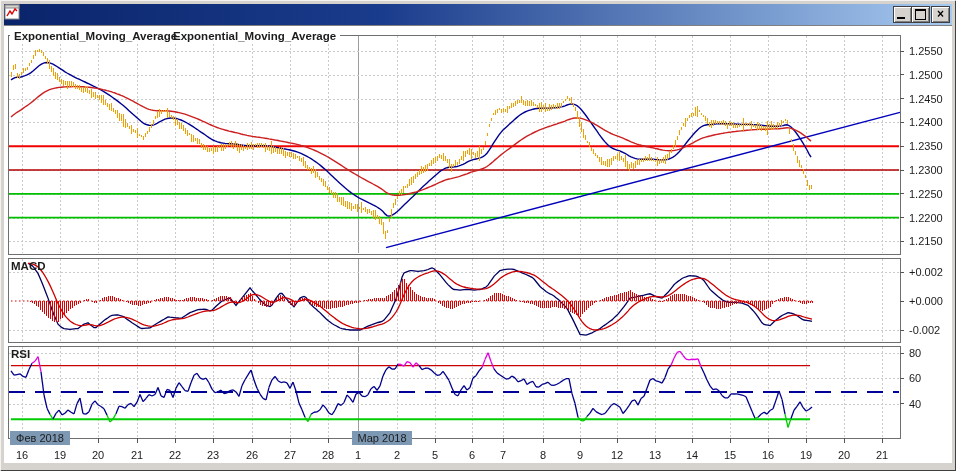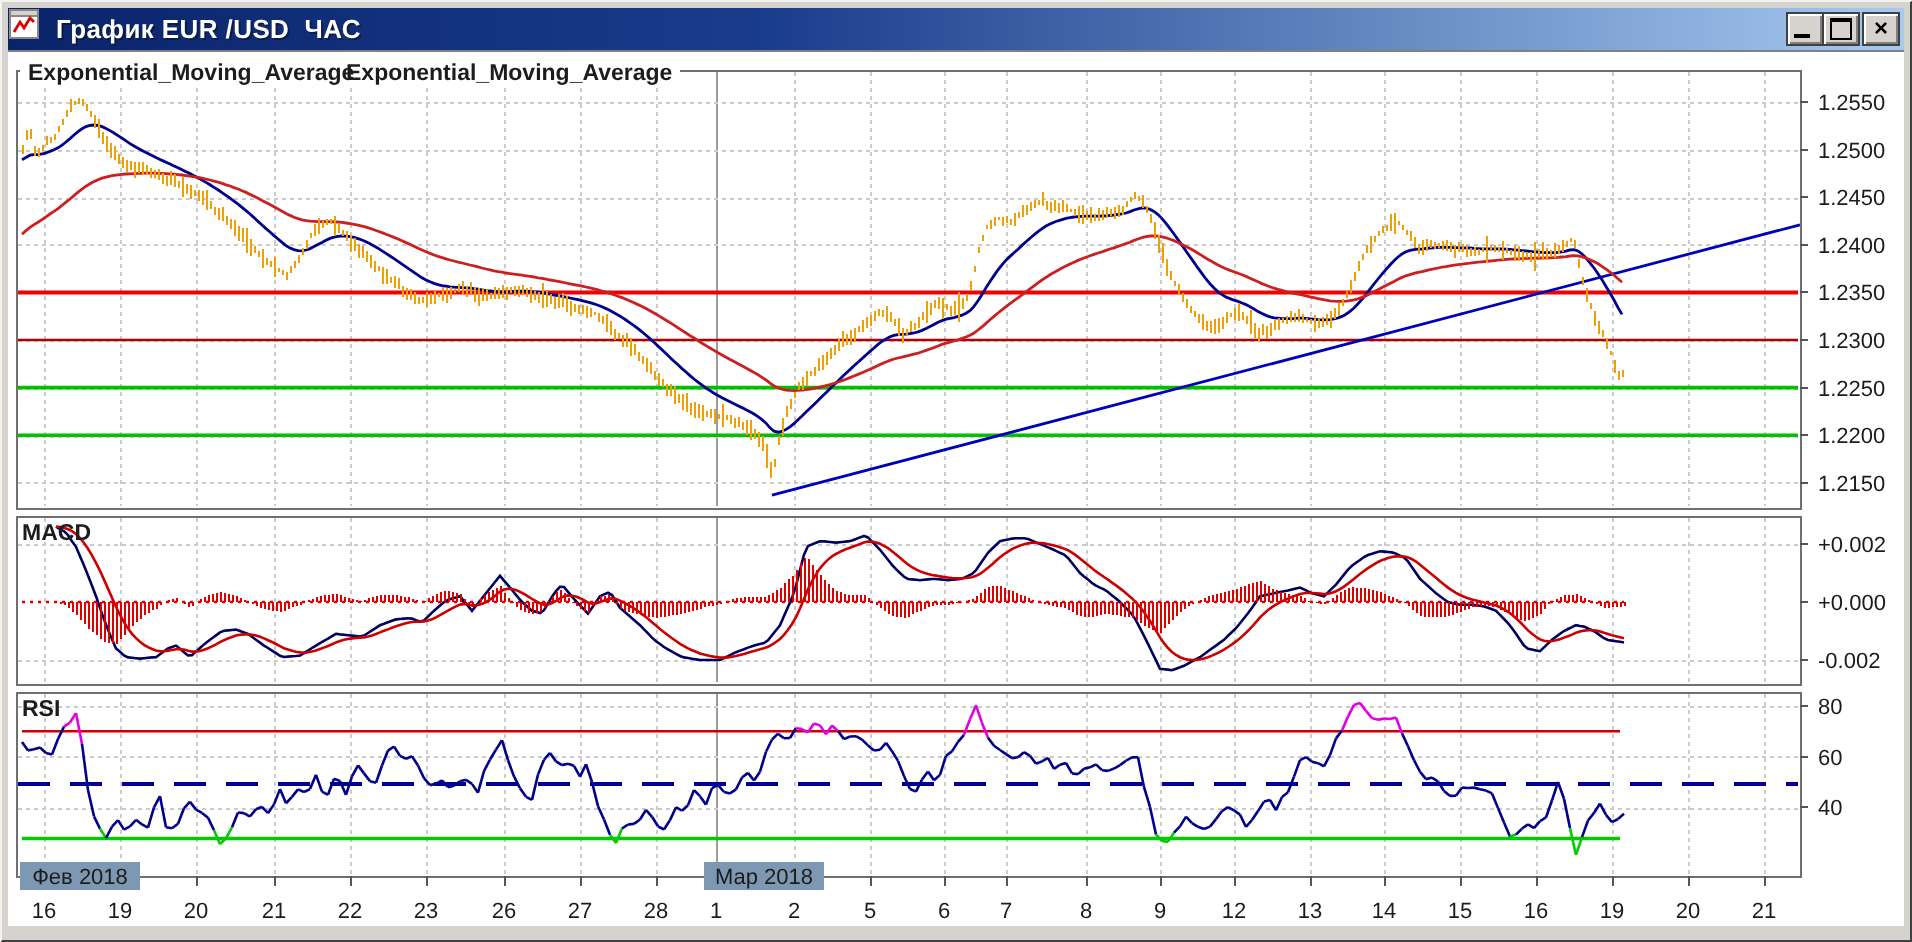--- a/index.html
+++ b/index.html
@@ -49,21 +49,20 @@
 <div class="win-frame"></div>
 
 <div class="titlebar">
   <span class="app-icon">
     <svg width="16" height="16">
       <rect x="1" y="1" width="14" height="14" fill="#ffffff" stroke="#888888"></rect>
       <rect x="1" y="1" width="14" height="3" fill="#d6d3ce" stroke="#888888"></rect>
       <polyline points="3,12 6,7 8,10 11,5 13,7" fill="none" stroke="#dd0000" stroke-width="1.4"></polyline>
     </svg>
   </span>
-  <span class="title-text">График EUR /USD  ЧАС</span>
   <span class="win-buttons">
     <button class="wbtn" title="Minimize">
         <span class="glyph-min"></span>
       </button>
     <button class="wbtn" title="Maximize">
         <span class="glyph-max"></span>
       </button>
     <button class="wbtn close" title="Close">
         <span class="glyph-x">×</span>
       </button>

